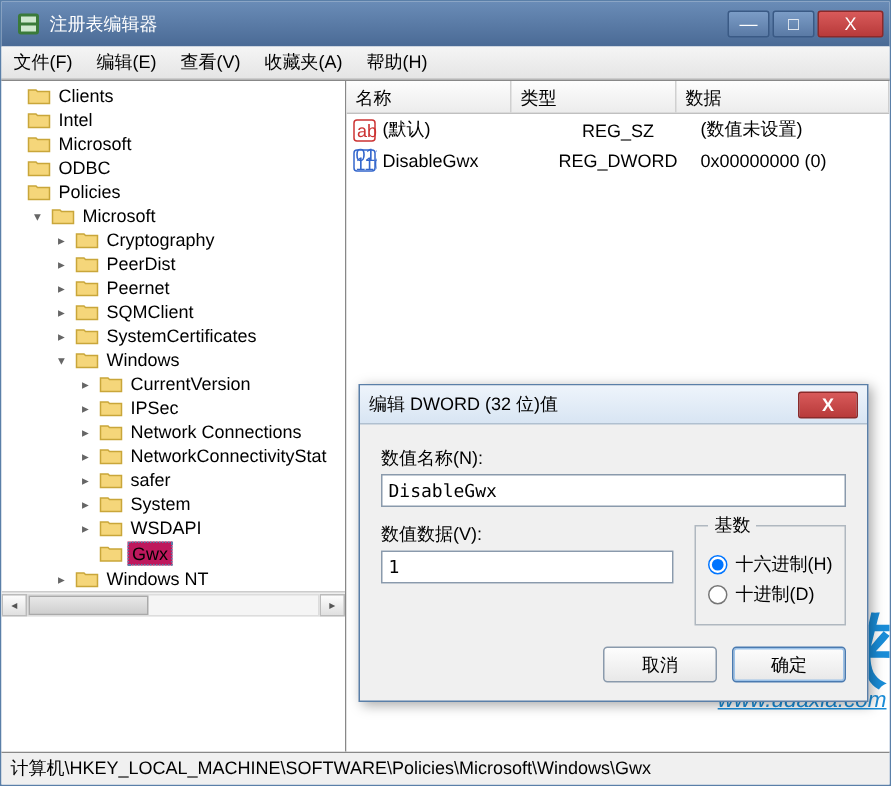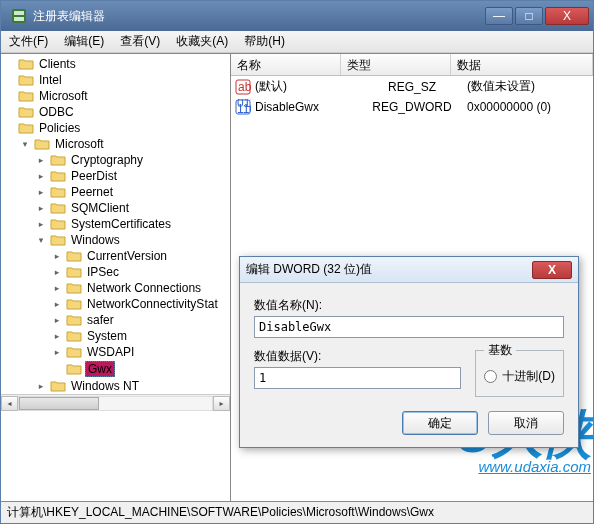--- a/index.html
+++ b/index.html
@@ -378,28 +378,32 @@
         <div class="dlg-label">数值名称(N):</div>
         <input class="dlg-input" readonly="" value="DisableGwx" style="">
         <div class="dlg-row">
           <div class="dlg-col-left">
             <div class="dlg-label">数值数据(V):</div>
             <input class="dlg-input" value="1" style="">
           </div>
           <fieldset class="fieldset">
             <legend>基数</legend>
             <label class="radio-row">
+              <input type="radio" name="base" checked="" style="">
+              <span>十六进制(H)</span>
+            </label>
+            <label class="radio-row">
               <input type="radio" name="base" style="">
               <span>十进制(D)</span>
             </label>
           </fieldset>
         </div>
         <div class="dlg-buttons">
+          <button class="dlg-btn">取消</button>
           <button class="dlg-btn primary">确定</button>
-          <button class="dlg-btn">取消</button>
         </div>
       </div>
     </div>
 
   </div>
 
   <div class="statusbar">
     <span>计算机\HKEY_LOCAL_MACHINE\SOFTWARE\Policies\Microsoft\Windows\Gwx</span>
   </div>
 </div>

